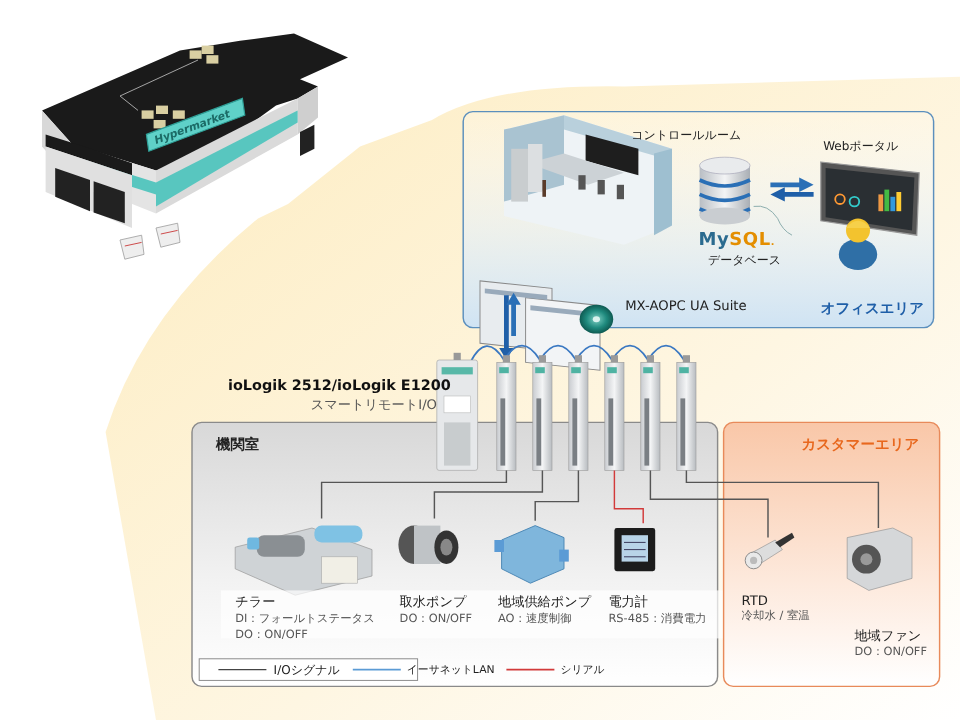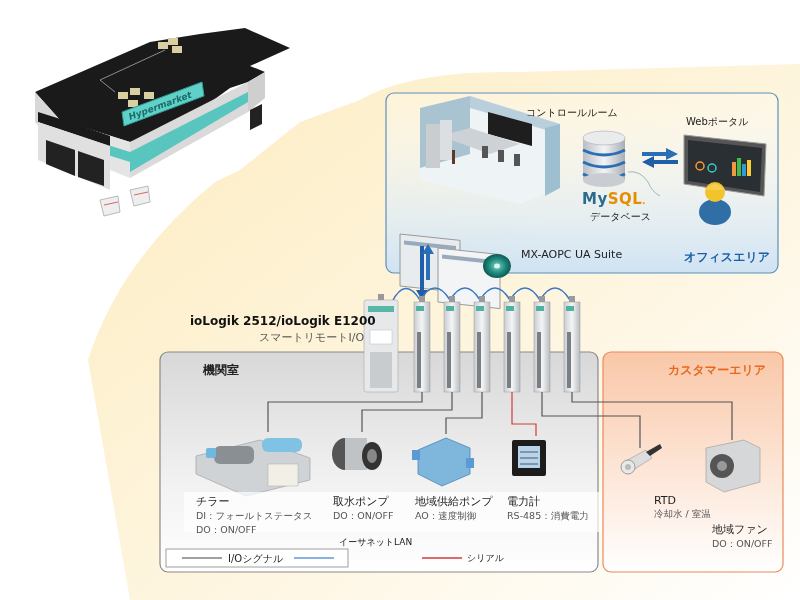--- a/index.html
+++ b/index.html
@@ -268,44 +268,44 @@
 <div class="label" style="left:526px;top:106px;font-size:10px;color:#222;">コントロールルーム</div>
 <div class="label" style="left:686px;top:115px;font-size:10px;color:#222;">Webポータル</div>
 <div class="label" style="left:582px;top:190px;font-size:15px;font-weight:bold;letter-spacing:0.5px;"><span style="color:#2b6b8f;">My</span><span style="color:#e48e00;">SQL</span><span style="color:#e48e00;font-size:8px;">.</span></div>
 <div class="label" style="left:590px;top:210px;font-size:10px;color:#222;">データベース</div>
 <div class="label" style="left:521px;top:248px;font-size:11px;color:#222;">MX-AOPC UA Suite</div>
 <div class="label zone-title" style="left:684px;top:249px;color:#1f5fa8;">オフィスエリア</div>
 
 <div class="label" style="left:190px;top:314px;font-size:12px;color:#111;font-weight:bold;">ioLogik 2512/ioLogik E1200</div>
 <div class="label" style="left:259px;top:330px;font-size:11px;color:#555;">スマートリモートI/O</div>
 
-<div class="label zone-title" style="left:180px;top:362px;color:#222;font-weight:bold;margin-left:23px;">機関室</div>
+<div class="label zone-title" style="left:180px;top:362px;color:#222;font-weight:bold;">機関室</div>
 <div class="label zone-title" style="left:668px;top:362px;color:#e8681e;">カスタマーエリア</div>
 
 <div class="label" style="left:196px;top:494px;">
   <div class="device-title">チラー</div>
   <div class="device-sub">DI：フォールトステータス</div>
   <div class="device-sub">DO：ON/OFF</div>
 </div>
 <div class="label" style="left:333px;top:494px;">
   <div class="device-title">取水ポンプ</div>
   <div class="device-sub">DO：ON/OFF</div>
 </div>
 <div class="label" style="left:415px;top:494px;">
   <div class="device-title">地域供給ポンプ</div>
   <div class="device-sub">AO：速度制御</div>
 </div>
 <div class="label" style="left:507px;top:494px;">
   <div class="device-title">電力計</div>
   <div class="device-sub">RS-485：消費電力</div>
 </div>
-<div class="label" style="left:618px;top:494px;margin-left:36px;">
+<div class="label" style="left:618px;top:494px;">
   <div class="device-title">RTD</div>
   <div class="device-sub">冷却水 / 室温</div>
 </div>
 <div class="label" style="left:712px;top:494px;margin-top:28px;">
   <div class="device-title">地域ファン</div>
   <div class="device-sub">DO：ON/OFF</div>
 </div>
 
 <div class="label" style="left:228px;top:552px;font-size:10px;color:#222;">I/Oシグナル</div>
-<div class="label" style="left:339px;top:536px;font-size:9px;color:#222;text-align:center;">イーサネットLAN</div>
+<div class="label" style="left:339px;top:552px;font-size:9px;color:#222;text-align:center;">イーサネットLAN</div>
 <div class="label" style="left:467px;top:552px;font-size:9px;color:#222;">シリアル</div>
 
 </body></html>

